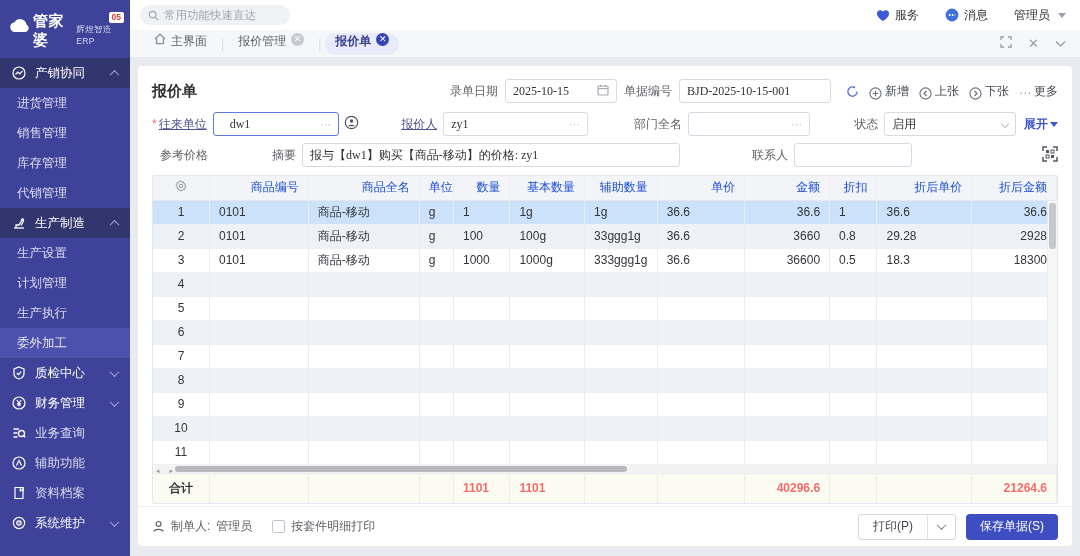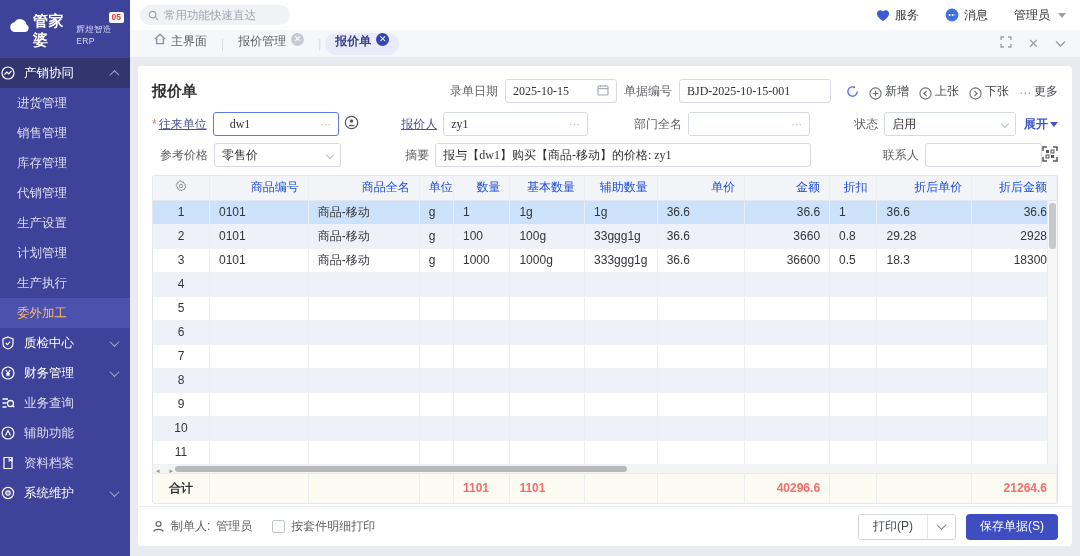--- a/index.html
+++ b/index.html
@@ -12,23 +12,23 @@
   .logo { height:56px; position:relative; padding:12px 6px 0 8px; display:flex; align-items:flex-start; }
   .logo-cloud { margin-top:6px; }
   .logo-main { color:#fff; font-size:15px; font-weight:bold; margin-left:3px; letter-spacing:.5px; }
   .logo-right { margin-left:2px; display:flex; flex-direction:column; align-items:flex-end; }
   .logo-badge { background:#fff; color:#E23B3B; font-size:8.5px; font-weight:bold; padding:0 3px; border-radius:2px; line-height:11px; margin-bottom:1px; }
   .logo-sub { color:#D9DBF2; font-size:8.5px; letter-spacing:.3px; }
   .menu { margin-top:2px; }
   .menu-item { height:30px; display:flex; align-items:center; padding:0 10px; color:#DCDEF3; cursor:pointer; }
   .menu-item.group { background:#32366F; color:#FFFFFF; }
   .menu-item.group.collapsed { background:transparent; }
-  .menu-item.leaf, .menu-item.group { padding-left:0; }
+  .menu-item.leaf, .menu-item.group { padding-left:11px; }
   .menu-item.sub { padding-left:17px; }
-  .menu-item.sub.active { background:#4B51AC; color:#fdba74;justify-content:center; }
+  .menu-item.sub.active { background:#4B51AC; color:#e5e5e5;justify-content:center; }
   .mi-icon { width:16px; height:16px; margin-right:8px; display:inline-flex; align-items:center; justify-content:center; flex:none; }
   .mi-icon svg { width:14px; height:14px; }
   .mi-label { flex:1; font-size:12.5px; white-space:nowrap; }
   .mi-chev { width:7px; height:7px; border-left:1.5px solid #A9ACD9; border-bottom:1.5px solid #A9ACD9; flex:none; margin-right:2px; }
   .mi-chev.up { transform:rotate(135deg) translate(1px,-1px); }
   .mi-chev.down { transform:rotate(-45deg) translate(1px,-1px); }
 
   
   .main { flex:1; display:flex; flex-direction:column; min-width:0; }
 
@@ -141,20 +141,31 @@
           <span class="mi-label">进货管理</span>
         </div>
         <div class="menu-item sub">
           <span class="mi-label">销售管理</span>
         </div>
         <div class="menu-item sub">
           <span class="mi-label">库存管理</span>
         </div>
         <div class="menu-item sub">
           <span class="mi-label">代销管理</span>
+        </div>
+        <div class="menu-item group">
+          <span class="mi-icon">
+            <svg viewBox="0 0 14 14">
+              <path d="M2 12 H12" stroke="#fff" stroke-width="1.3"></path>
+              <path d="M4 12 V9 H7 L10 4 L11.5 5 L9 9.5" fill="none" stroke="#fff" stroke-width="1.3"></path>
+              <circle cx="10.6" cy="3.6" r="1.3" fill="#fff"></circle>
+            </svg>
+          </span>
+          <span class="mi-label">生产制造</span>
+          <span class="mi-chev up"></span>
         </div>
         <div class="menu-item sub">
           <span class="mi-label">生产设置</span>
         </div>
         <div class="menu-item sub">
           <span class="mi-label">计划管理</span>
         </div>
         <div class="menu-item sub">
           <span class="mi-label">生产执行</span>
         </div>
@@ -378,24 +389,20 @@
               <span>启用</span>
               <i class="chev"></i>
             </div>
             <span class="expand-link" style="margin-left:8px;">
               <span>展开</span>
               <i class="tri"></i>
             </span>
           </div>
           <div class="frow">
             <span class="fld-label" style="margin-left:8px;">参考价格</span>
-            <div class="sel" style="width:128px; margin-left:6px;">
-              <span>零售价</span>
-              <i class="chev"></i>
-            </div>
             <span class="fld-label" style="margin-left:64px;">摘要</span>
             <div class="inp" style="width:378px; margin-left:6px;">
               <input value="报与【dw1】购买【商品-移动】的价格: zy1" style="">
             </div>
             <span class="fld-label" style="margin-left:72px;">联系人</span>
             <div class="inp" style="width:118px; margin-left:6px;">
               <input value="" style="">
             </div>
             <span class="qr-icon">
               <svg width="16" height="16" viewBox="0 0 16 16">

